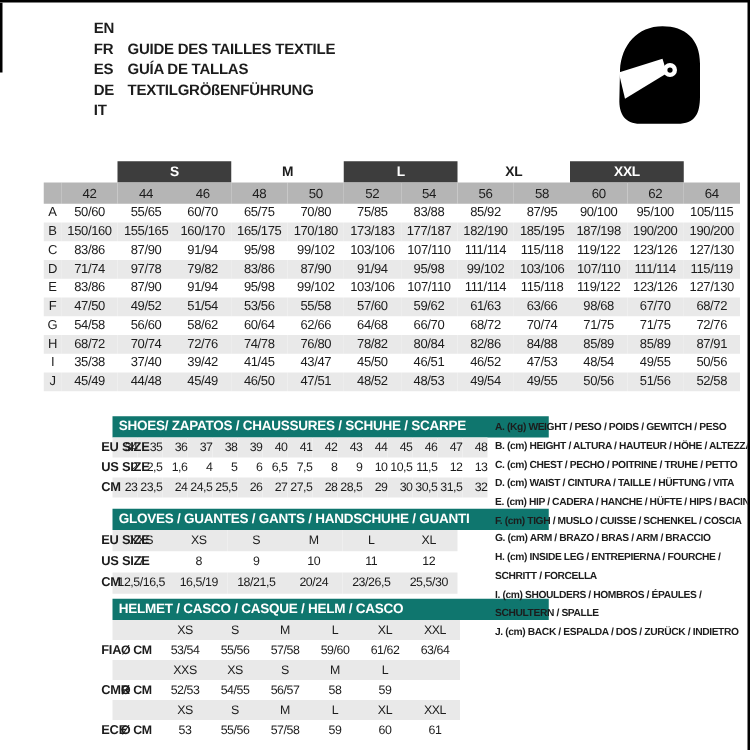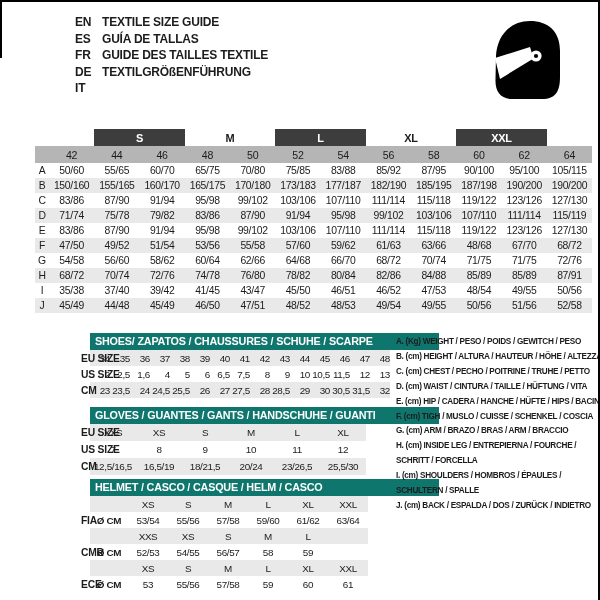--- a/index.html
+++ b/index.html
@@ -51,31 +51,30 @@
 </head>
 <body>
 
 <div class="page">
   <div class="left-border-stub"></div>
 
   <div class="lang-block">
 
       <div class="lang-row">
         <span class="lang-code">EN</span>
-        <span class="lang-text">TEXTILE SIZE GUIDE</span>
+      </div>
+
+      <div class="lang-row">
+        <span class="lang-code">FR</span>
+        <span class="lang-text">GUIDE DES TAILLES TEXTILE</span>
       </div>
 
       <div class="lang-row">
         <span class="lang-code">ES</span>
         <span class="lang-text">GUÍA DE TALLAS</span>
-      </div>
-
-      <div class="lang-row">
-        <span class="lang-code">FR</span>
-        <span class="lang-text">GUIDE DES TAILLES TEXTILE</span>
       </div>
 
       <div class="lang-row">
         <span class="lang-code">DE</span>
         <span class="lang-text">TEXTILGRÖßENFÜHRUNG</span>
       </div>
 
       <div class="lang-row">
         <span class="lang-code">IT</span>
       </div>
@@ -184,21 +183,21 @@
           <td>111/114</td>
           <td>115/118</td>
           <td>119/122</td>
           <td>123/126</td>
           <td>127/130</td>
         </tr>
 
         <tr>
           <td class="rl">D</td>
           <td>71/74</td>
-          <td>75/78</td>
+          <td>97/78</td>
           <td>79/82</td>
           <td>83/86</td>
           <td>87/90</td>
           <td>91/94</td>
           <td>95/98</td>
           <td>99/102</td>
           <td>103/106</td>
           <td>107/110</td>
           <td>111/114</td>
           <td>115/119</td>
@@ -224,21 +223,21 @@
           <td class="rl">F</td>
           <td>47/50</td>
           <td>49/52</td>
           <td>51/54</td>
           <td>53/56</td>
           <td>55/58</td>
           <td>57/60</td>
           <td>59/62</td>
           <td>61/63</td>
           <td>63/66</td>
-          <td>48/68</td>
+          <td>98/68</td>
           <td>67/70</td>
           <td>68/72</td>
         </tr>
 
         <tr>
           <td class="rl">G</td>
           <td>54/58</td>
           <td>56/60</td>
           <td>58/62</td>
           <td>60/64</td>

